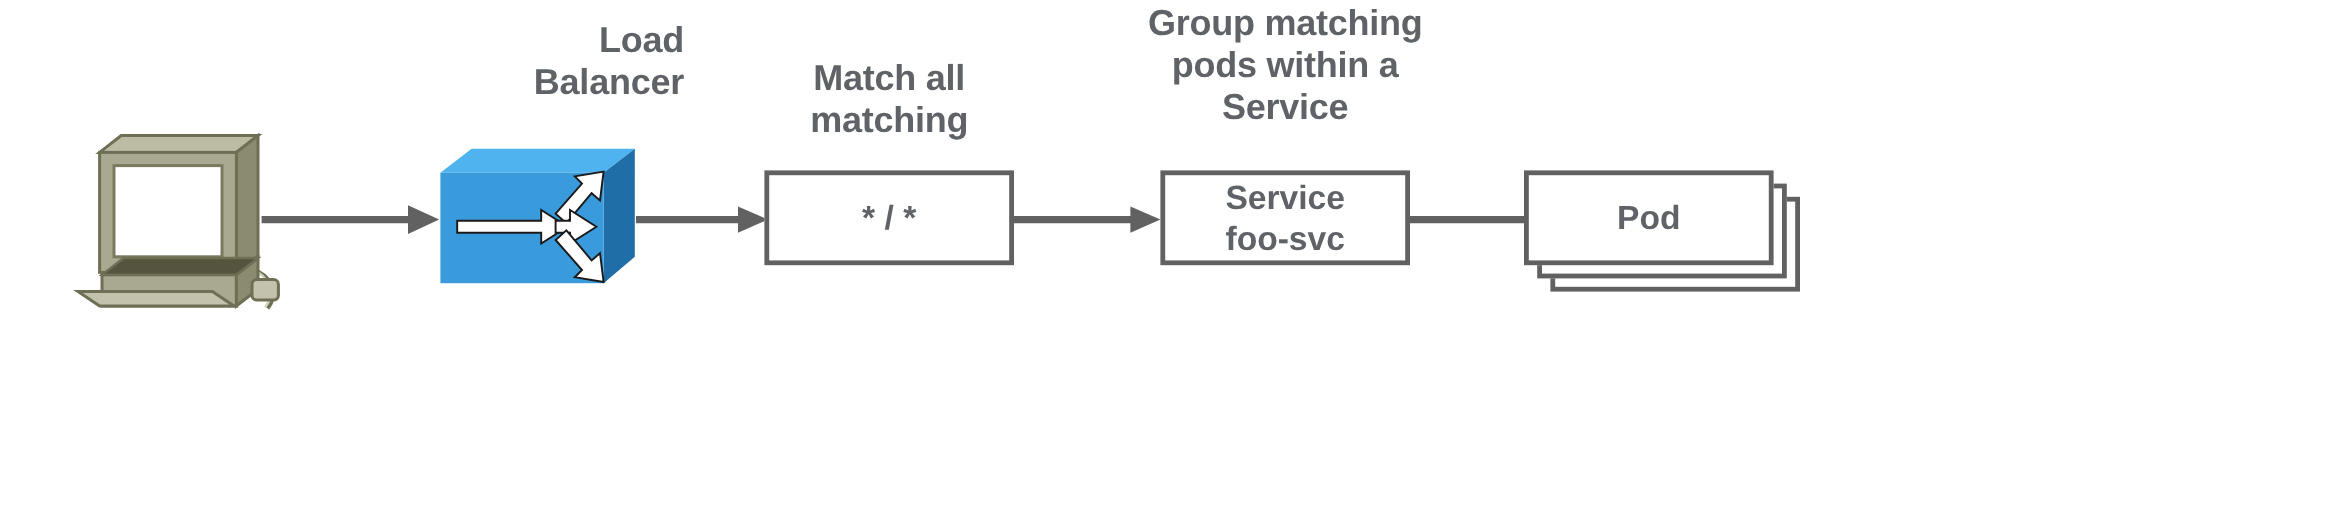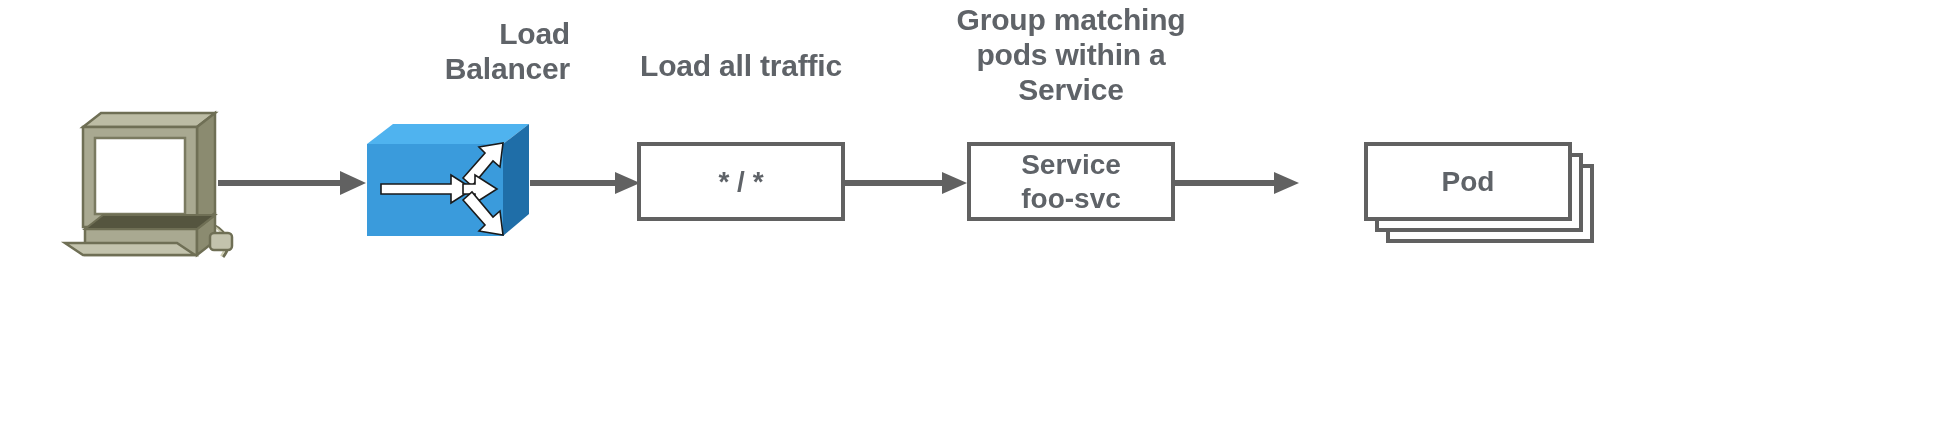--- a/index.html
+++ b/index.html
@@ -122,21 +122,21 @@
     <g>
       <polygon points="100,78 122,103 116,109 140,113 137,89 130,95 109,70" fill="#ffffff" stroke="#1a1a1a" stroke-width="1.6"></polygon>
     </g>
   </svg>
 
   <svg class="arrow-svg" style="left:530px; top:168px;" width="112" height="30" viewBox="0 0 112 30">
     <line x1="0" y1="15" x2="88" y2="15" stroke="#616161" stroke-width="6"></line>
     <polygon points="85,4 110,15 85,26" fill="#616161"></polygon>
   </svg>
 
-  <div class="stage-label" style="left:621px; top:48px; width:240px;">Load all traffic</div>
+  <div class="stage-label" style="left:621px; top:48px; width:240px;">Match all matching</div>
 
   <div class="node-box" style="left:637px; top:142px; width:208px; height:79px;">
     <span>* / *</span>
   </div>
 
   <svg class="arrow-svg" style="left:845px; top:168px;" width="124" height="30" viewBox="0 0 124 30">
     <line x1="0" y1="15" x2="100" y2="15" stroke="#616161" stroke-width="6"></line>
     <polygon points="97,4 122,15 97,26" fill="#616161"></polygon>
   </svg>
 
@@ -147,21 +147,21 @@
   <div class="node-box" style="left:967px; top:142px; width:208px; height:79px;">
     <span>Service
 foo-svc</span>
   </div>
 
   <svg class="arrow-svg" style="left:1175px; top:168px;" width="126" height="30" viewBox="0 0 126 30">
     <line x1="0" y1="15" x2="102" y2="15" stroke="#616161" stroke-width="6"></line>
     <polygon points="99,4 124,15 99,26" fill="#616161"></polygon>
   </svg>
 
-  <div class="pod-stack" style="left:1364px; top:142px; width:230px; height:120px;">
+  <div class="pod-stack" style="left:1270px; top:142px; width:230px; height:120px;">
     <div class="pod-ghost" style="left:22px; top:22px; width:208px; height:79px;"></div>
     <div class="pod-ghost" style="left:11px; top:11px; width:208px; height:79px;"></div>
     <div class="node-box" style="left:0px; top:0px; width:208px; height:79px;">
       <span>Pod</span>
     </div>
   </div>
 
 </div>
 
 </body></html>

